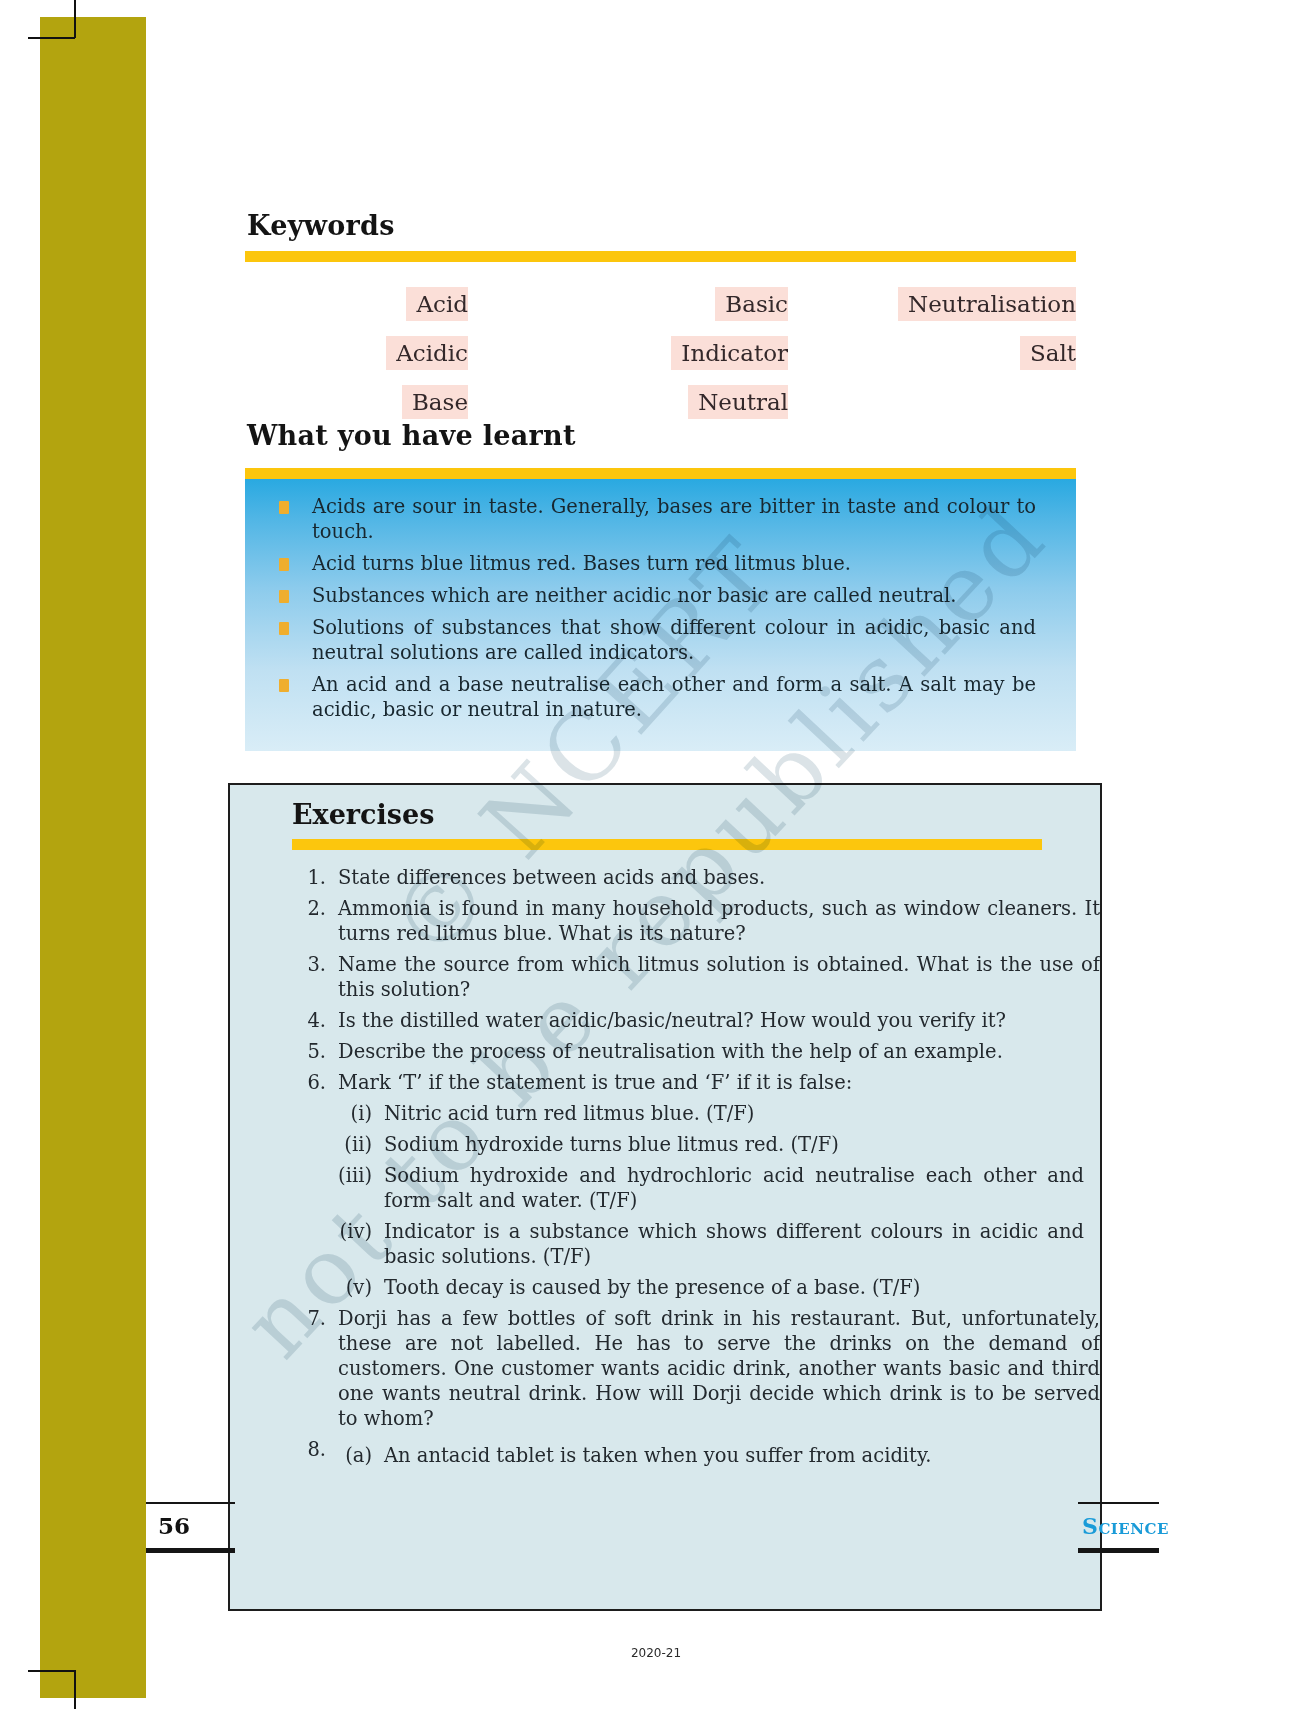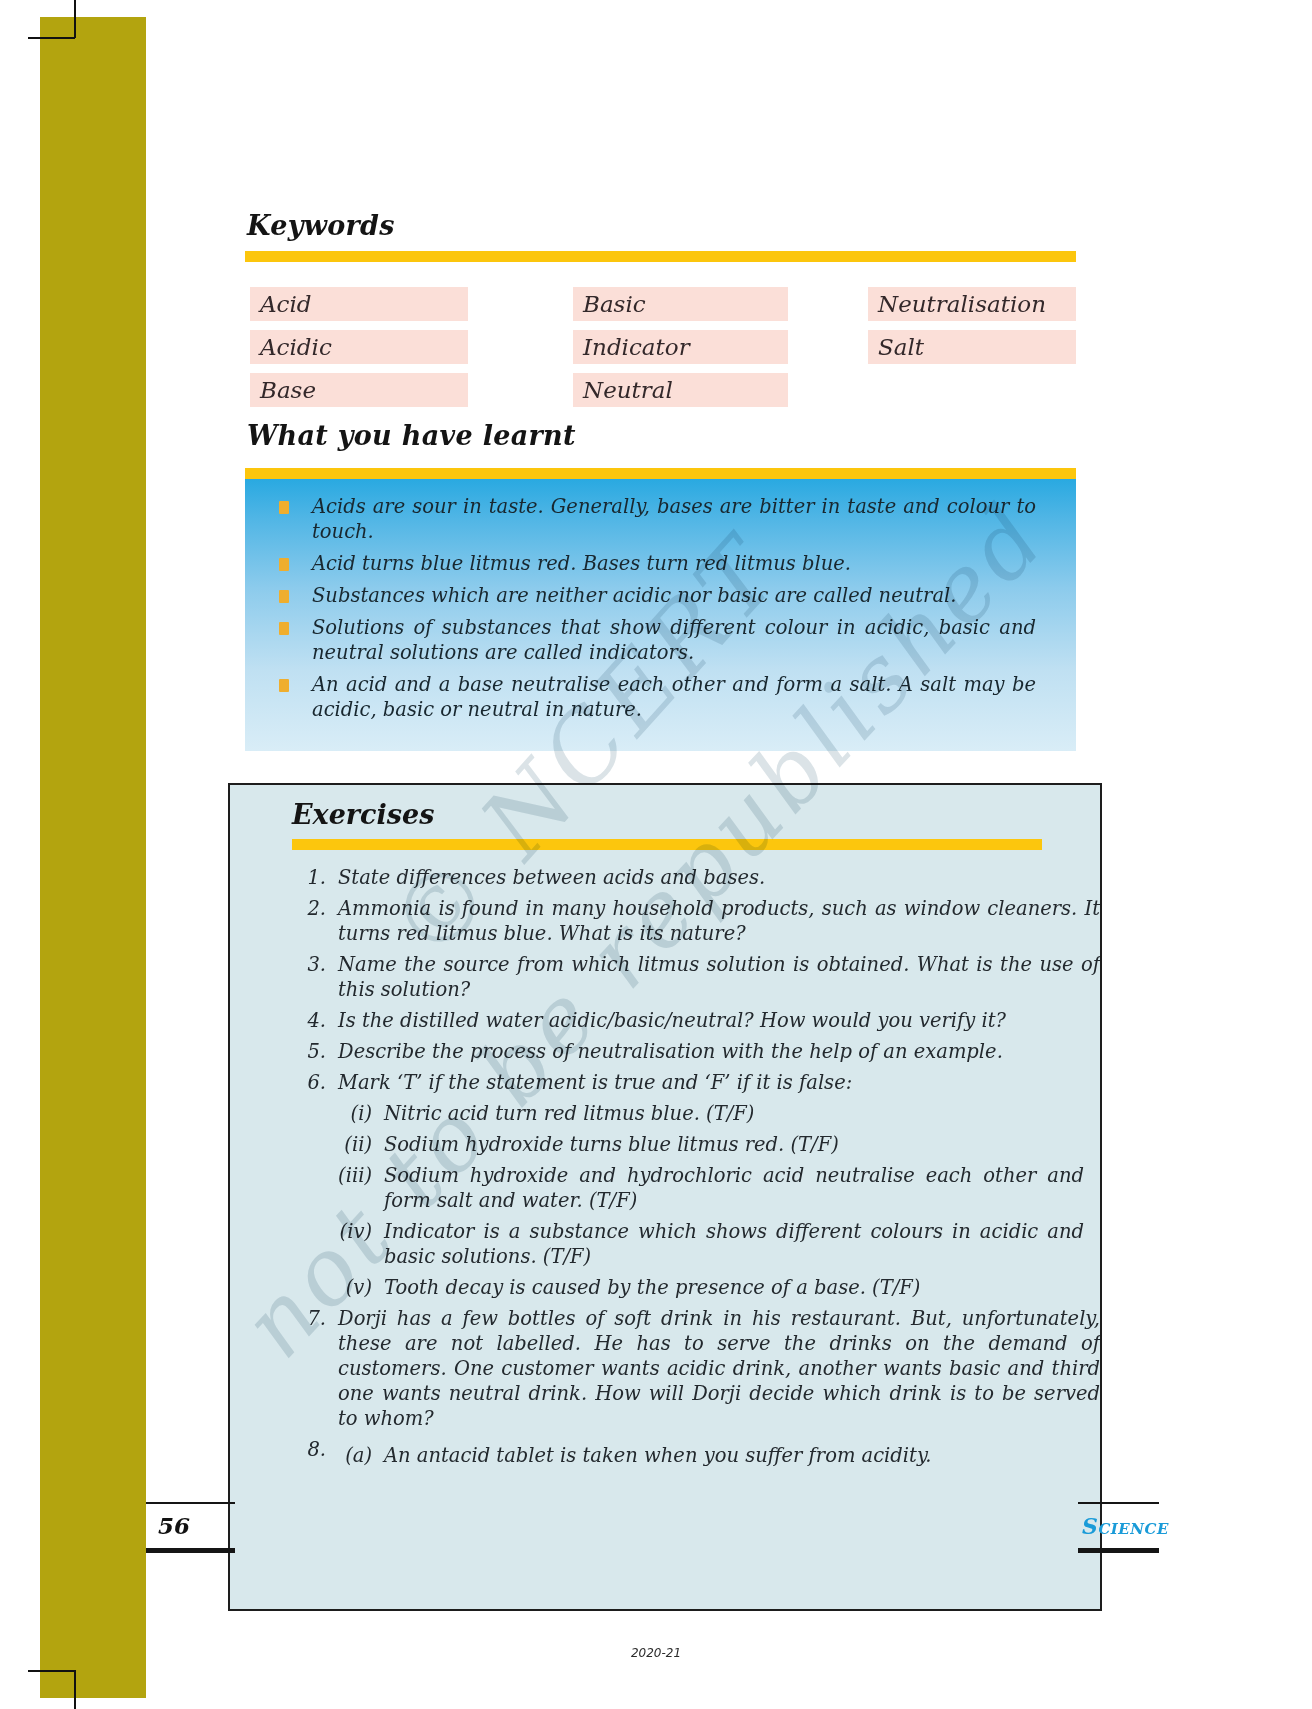--- a/index.html
+++ b/index.html
@@ -1,33 +1,33 @@
 <!DOCTYPE html>
 <html><head>
 <meta charset="utf-8">
 <style>
   html,body{margin:0;padding:0;background:#ffffff;}
   #page{position:relative;width:1312px;height:1709px;background:#ffffff;overflow:hidden;
-        font-family:"DejaVu Serif","Liberation Serif",serif;color:#23292e;font-style:italic;}
+        font-family:"DejaVu Serif","Liberation Serif",serif;color:#23292e;}
 
   
   .olive-bar{position:absolute;left:40px;top:17px;width:106px;height:1681px;background:var(--olive);}
   .mark{position:absolute;background:#111;}
   .mark.v1{left:74px;top:0;width:2px;height:38px;}
   .mark.h1{left:28px;top:37px;width:47px;height:2px;}
   .mark.h2{left:28px;top:1670px;width:47px;height:2px;}
   .mark.v2{left:74px;top:1670px;width:2px;height:39px;}
 
   
   .sec-title{position:absolute;left:247px;font-size:27px;font-weight:bold;letter-spacing:.3px;color:#141414;}
   .goldbar{position:absolute;left:245px;width:831px;height:11px;background:var(--gold);}
 
   
   #keywords-grid{position:absolute;left:0;top:0;}
-  .kw-col{position:absolute;top:287px;display:flex;flex-direction:column;gap:9px;}
+  .kw-col{position:absolute;top:287px;display:flex;flex-direction:column;gap:15px;align-items:flex-end;}
   .kw-cell{height:34px;background:var(--pink);font-size:23px;line-height:34px;padding-left:10px;color:#33282a;}
 
   
   .learnt-panel{position:absolute;left:245px;top:479px;width:831px;height:272px;
       background:linear-gradient(180deg,#29a9e1 0%,#4fb5e5 14%,#8ccbec 40%,#bfe0f2 70%,#d9edf7 100%);
       box-sizing:border-box;padding:15px 0 0 0;overflow:hidden;}
   .bullet-row{display:flex;align-items:flex-start;margin-bottom:7px;}
   .bullet-sq{flex:0 0 auto;width:10px;height:13px;background:var(--bulletsq);margin:7px 0 0 34px;border-radius:1px;}
   .bullet-text{margin-left:23px;width:724px;font-size:19.5px;line-height:25px;text-align:justify;color:#18272f;}
 

